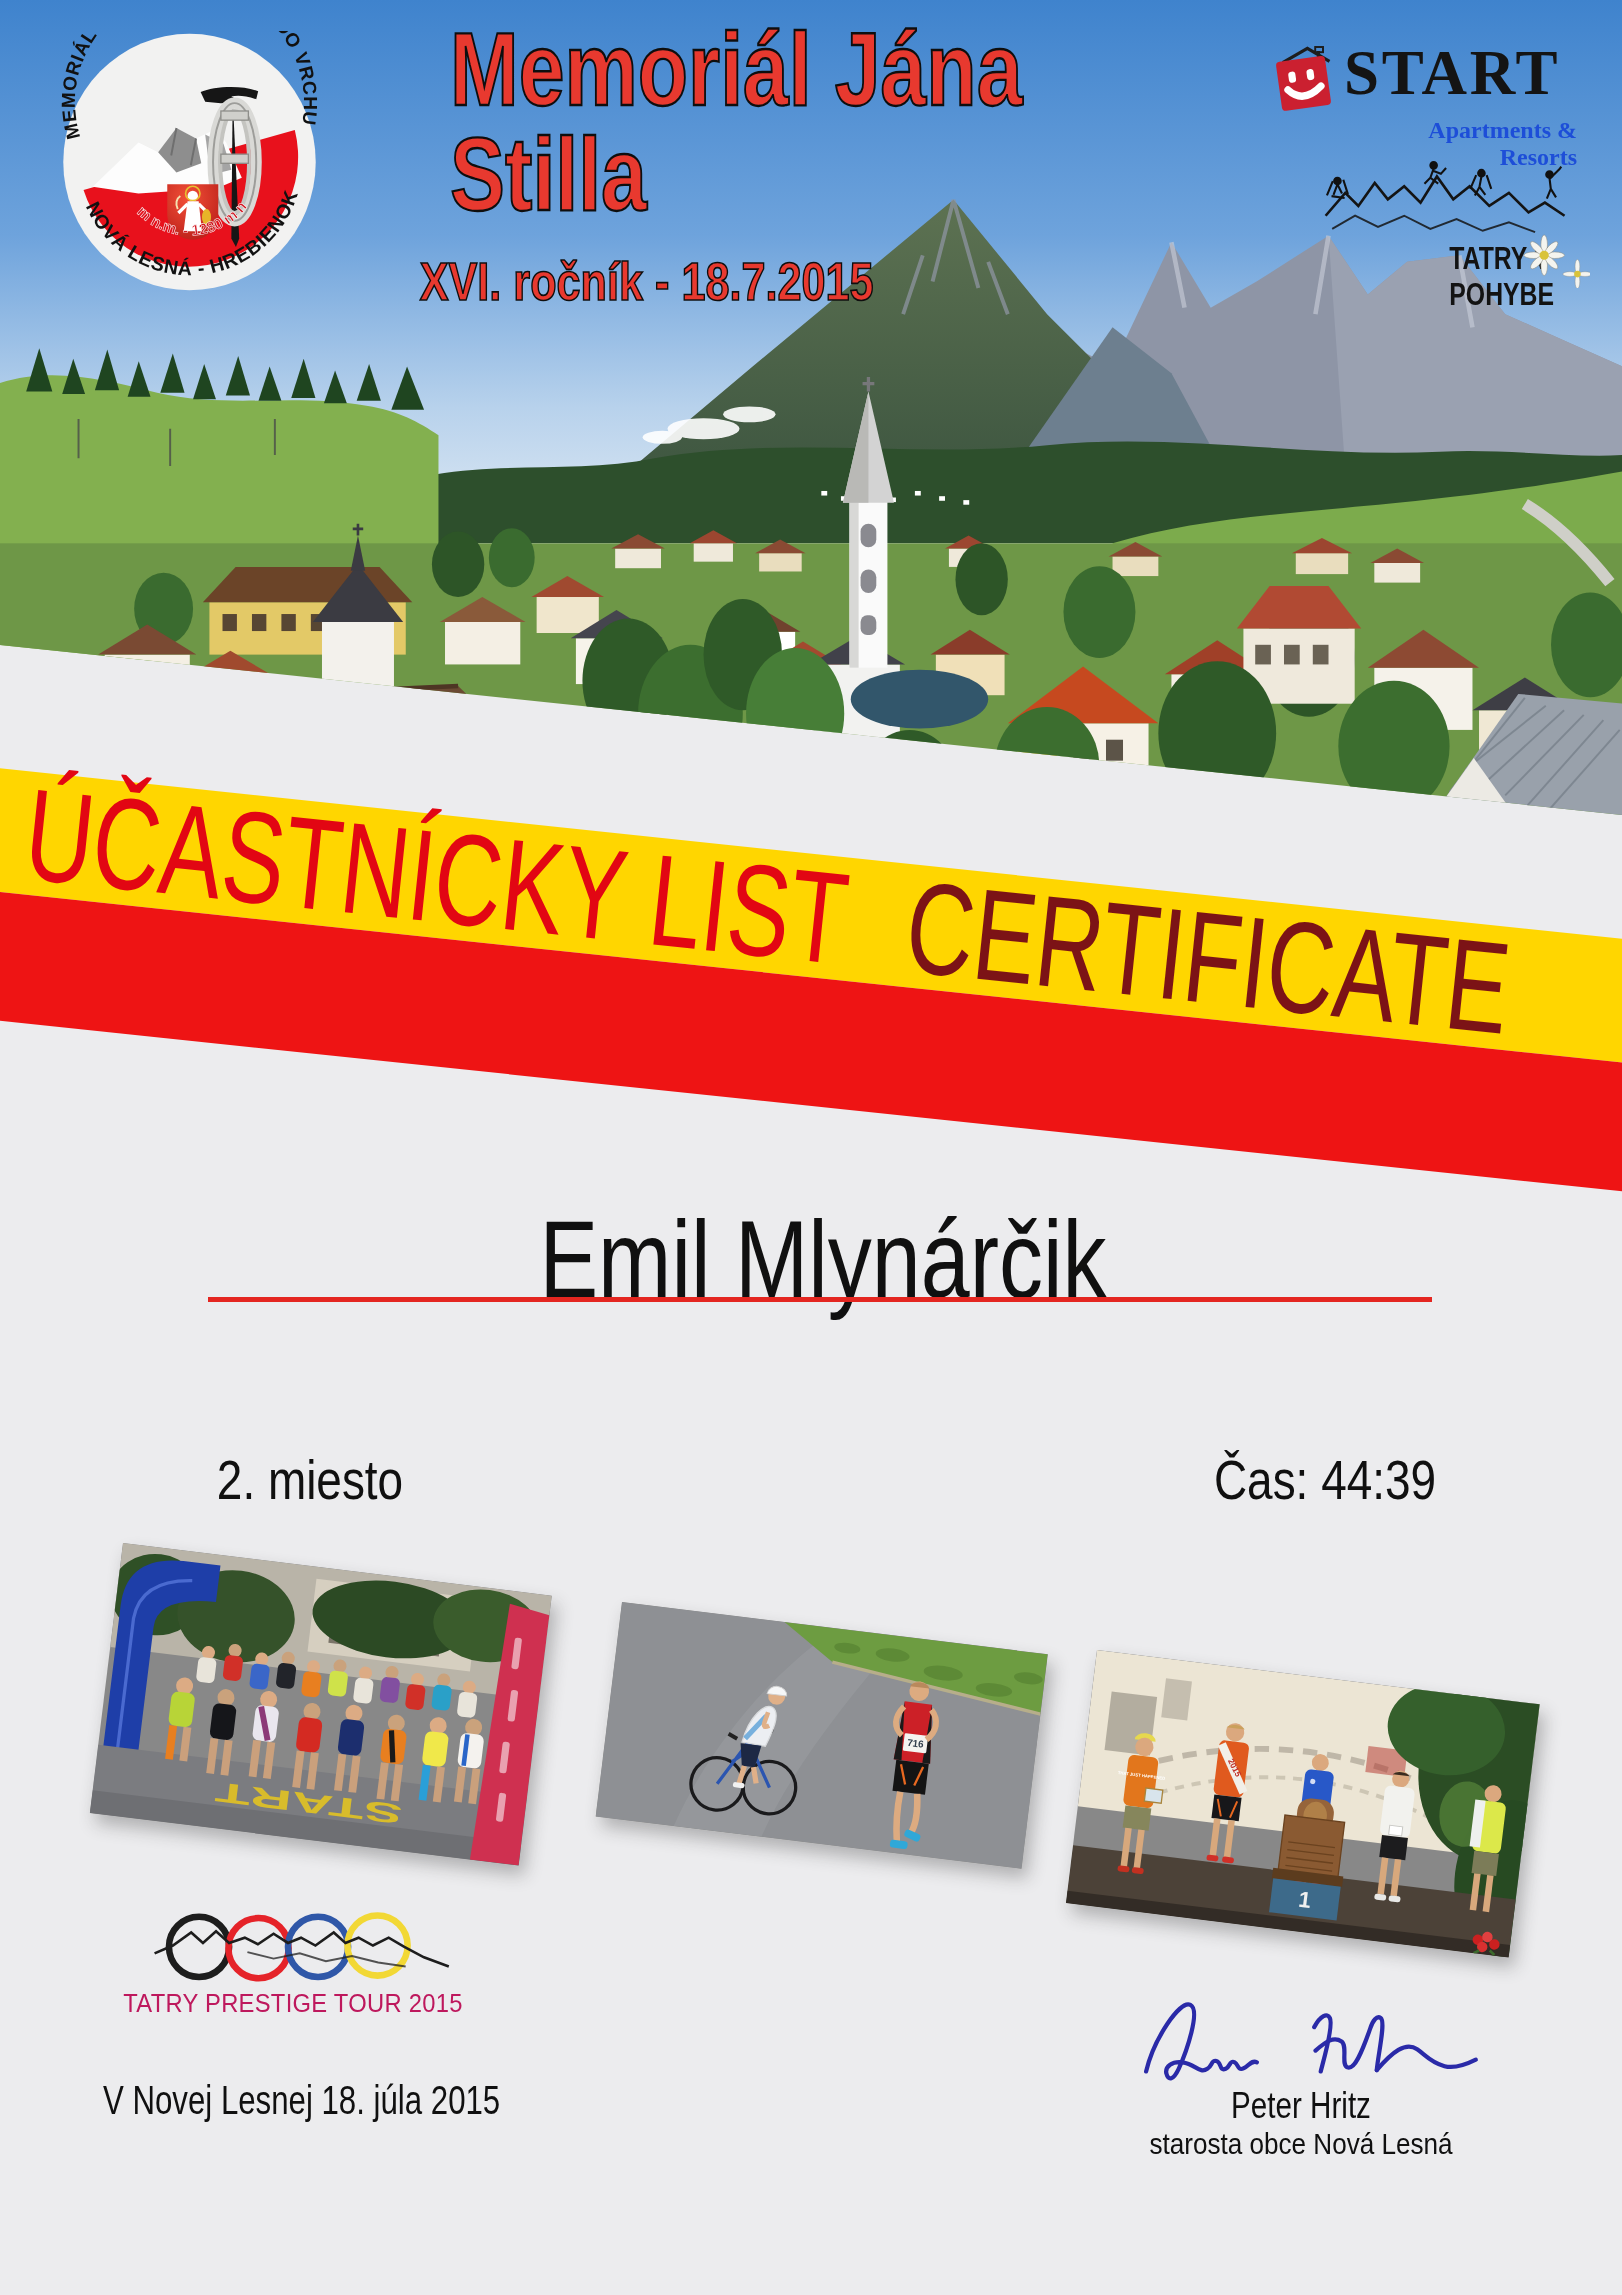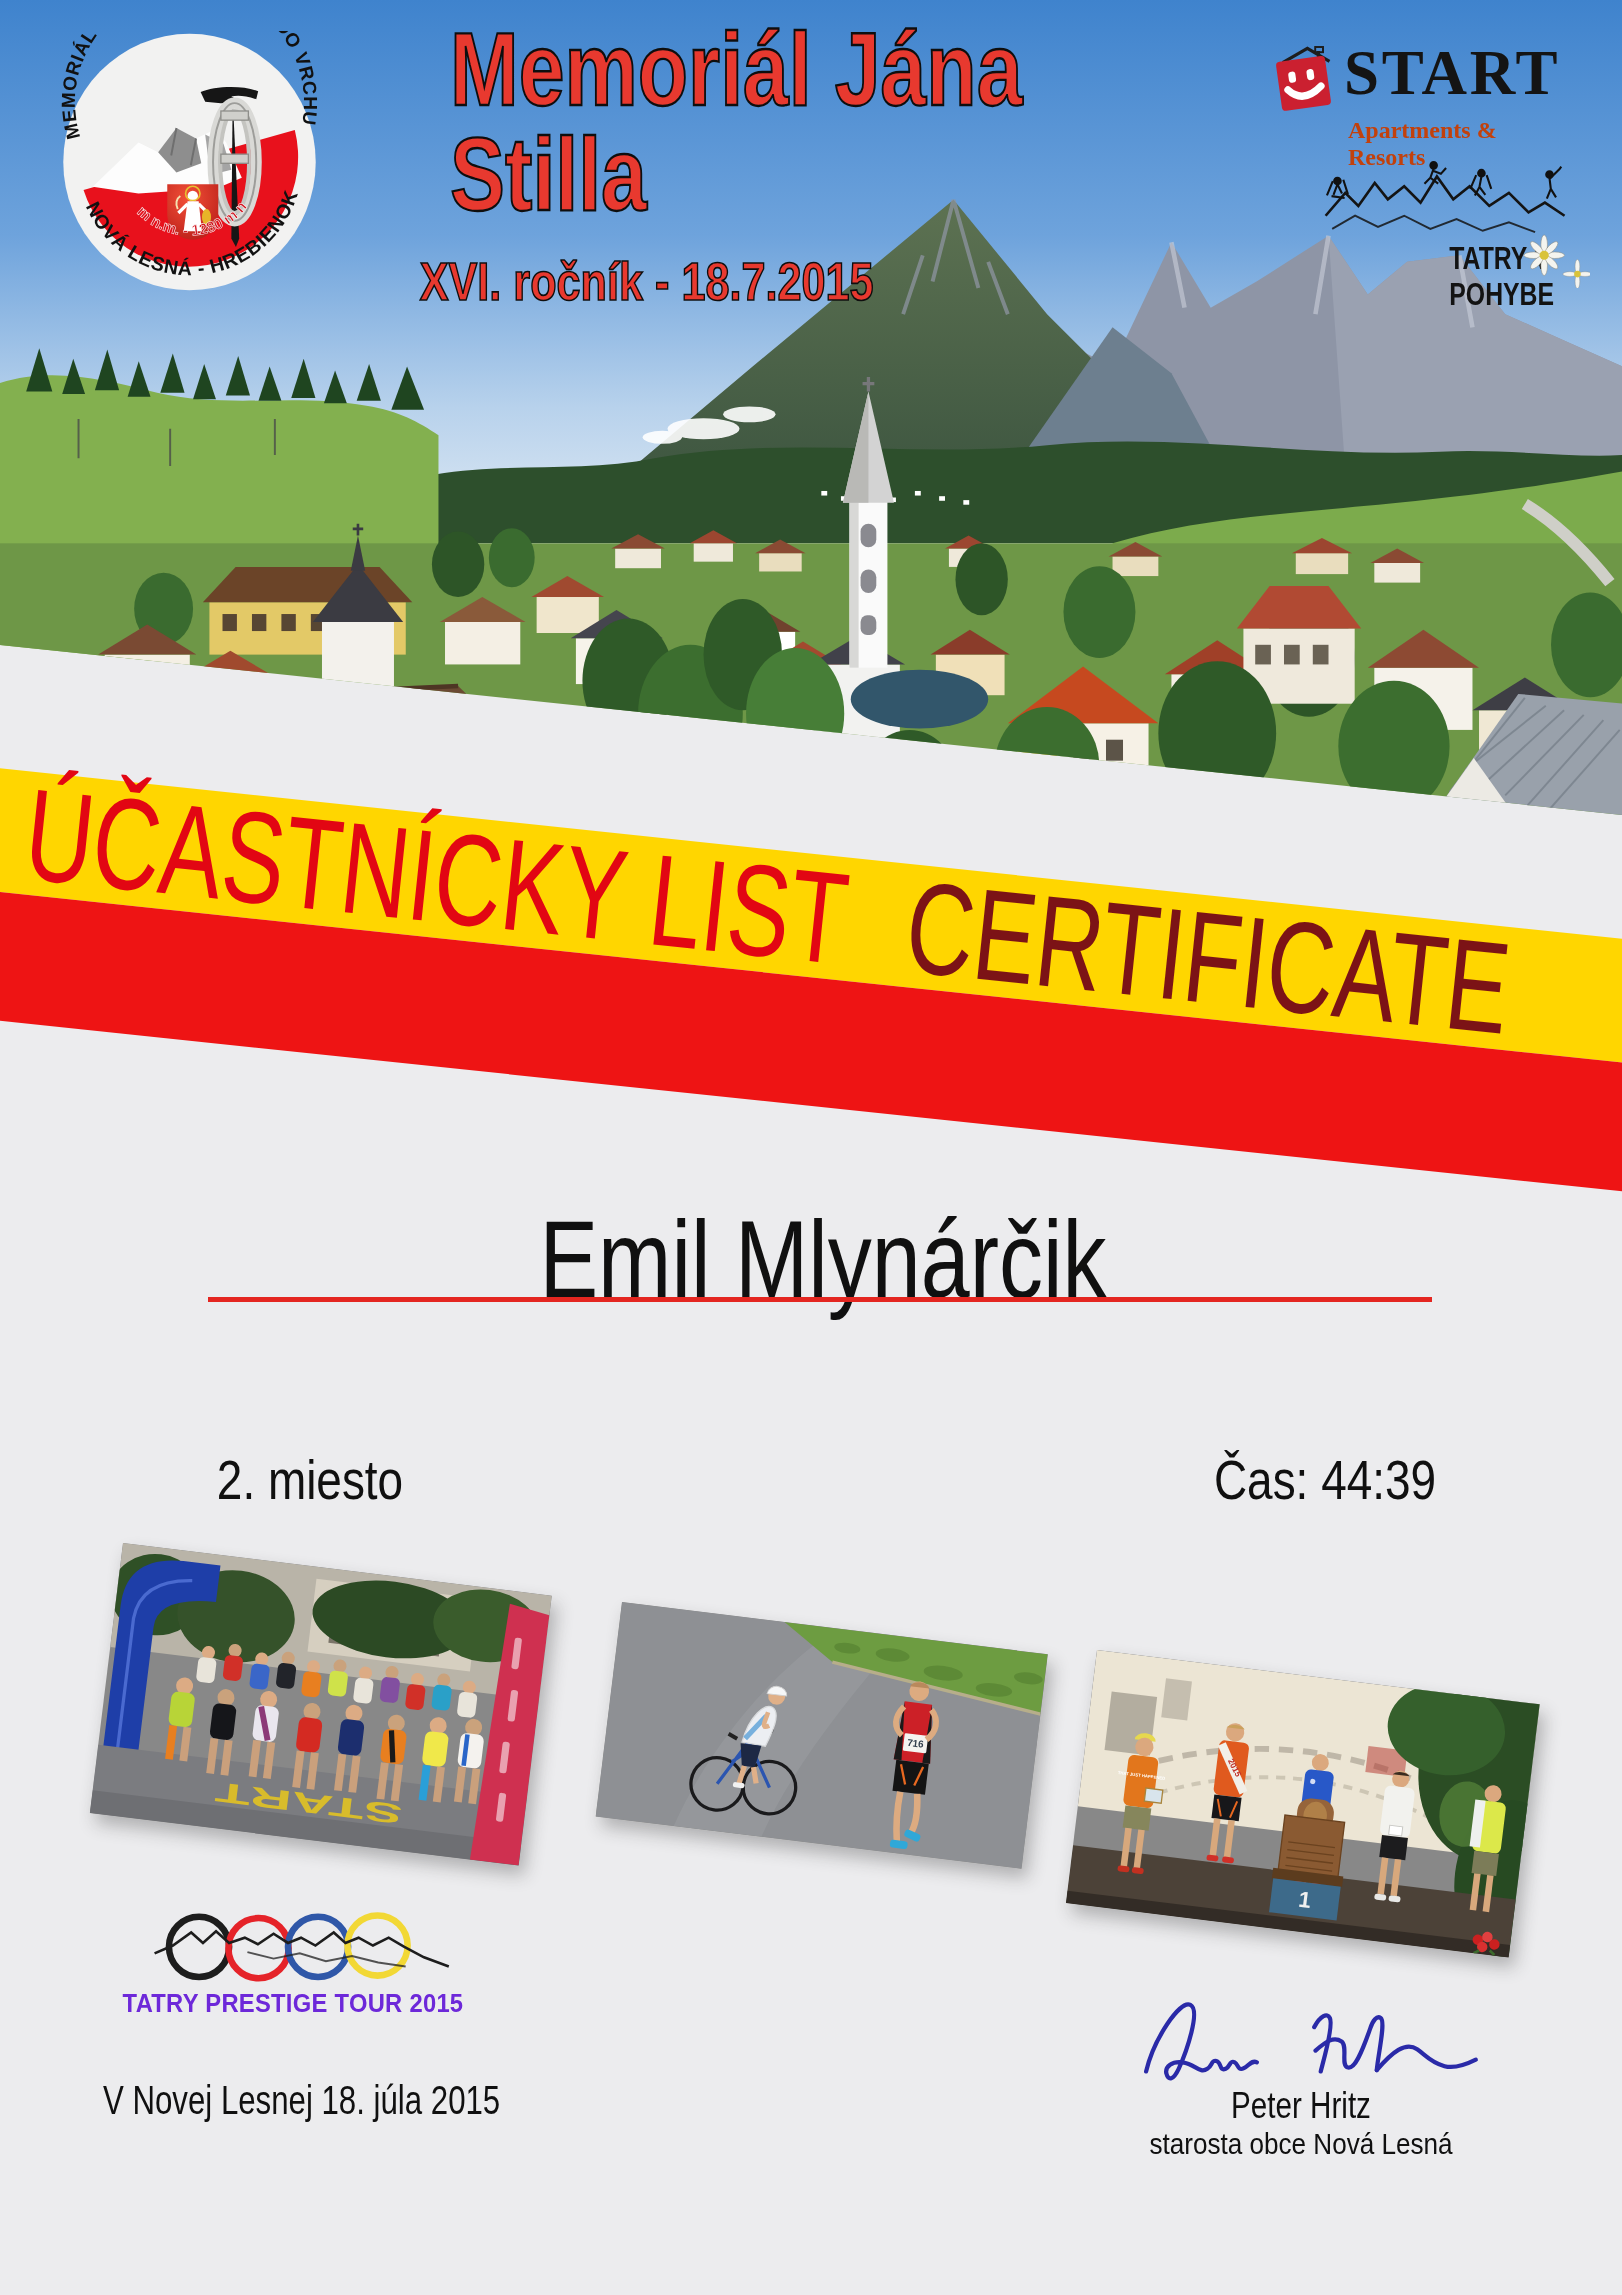--- a/index.html
+++ b/index.html
@@ -15,22 +15,22 @@
   .badge{position:absolute;left:60px;top:31px;width:259px;height:262px;z-index:3;}
   .title-block{position:absolute;left:363px;top:17px;width:870px;text-align:left;z-index:3;}
   .title-main{font-size:103px;font-weight:bold;line-height:1.02;color:#e8392f;
               -webkit-text-stroke:2.3px #0e0e0e;}
   .title-sub{font-size:54px;font-weight:bold;margin-top:23px;color:#e8392f;
              -webkit-text-stroke:1.7px #0e0e0e;}
   .aplend{position:absolute;left:1271px;top:37px;width:334px;height:118px;z-index:3;}
   .aplend-icon{position:absolute;left:0;top:6.5px;}
   .aplend-name{position:absolute;left:73px;top:0;font-family:"Liberation Serif",serif;
                font-weight:bold;font-size:63px;letter-spacing:2.6px;color:#141414;}
-  .aplend-sub{position:absolute;left:77px;top:80px;width:229px;text-align:left;
-              font-family:"Liberation Serif",serif;font-weight:bold;font-size:24px;color:#c2410c;}
+  .aplend-sub{position:absolute;left:77px;top:80px;width:229px;text-align:right;
+              font-family:"Liberation Serif",serif;font-weight:bold;font-size:24px;color:#1d4ed8;}
   .tatry-sketch{position:absolute;left:1319px;top:147px;width:262px;height:108px;z-index:3;}
   .tatry-label{position:absolute;left:1430px;top:241px;z-index:3;font-size:31px;font-weight:bold;color:#131313;}
   .edelweiss{position:absolute;left:1518px;top:229px;width:72px;height:59px;z-index:4;}
 
   
   .bands{position:absolute;left:-13px;top:767px;width:1714px;z-index:2;
          transform:rotate(6deg);transform-origin:0 0;}
   .band-yellow{height:123px;background:#ffd600;display:flex;align-items:center;}
   .band-red{height:128px;background:#ee1414;}
   .band-line{white-space:nowrap;padding-left:64px;font-size:130px;font-weight:400;
@@ -52,21 +52,21 @@
   
   .photo{position:absolute;transform:rotate(7deg);transform-origin:0 0;z-index:2;
          box-shadow:6.5px 9.2px 17px rgba(40,40,40,.30);overflow:hidden;background:#888;}
   .photo svg{display:block;width:100%;height:100%;}
   .photo-start{left:123px;top:1543px;width:432px;height:272px;}
   .photo-race{left:622px;top:1602px;width:429px;height:216px;}
   .photo-podium{left:1097px;top:1650px;width:446px;height:255px;}
 
   
   .rings{position:absolute;left:149px;top:1905px;width:308px;height:85px;z-index:2;}
-  .tour-label{left:293px;top:1989px;font-size:25px;color:#6d28d9;letter-spacing:0.3px;font-weight:bold;}
+  .tour-label{left:293px;top:1989px;font-size:25px;color:#be185d;letter-spacing:0.3px;}
   .tour-label .sq{transform:scaleX(.95);}
   .date{position:absolute;left:103px;top:2078px;font-size:40px;color:#101010;z-index:2;white-space:nowrap;}
   .signature{position:absolute;left:1126px;top:1988px;width:366px;height:101px;z-index:2;}
   .signer-name{left:1301px;top:2085px;font-size:37px;}
   .signer-role{left:1301px;top:2128px;font-size:29px;text-align:right;}
   .signer-role .sq{transform:scaleX(.9);}
 </style>
 </head>
 <body>
 

